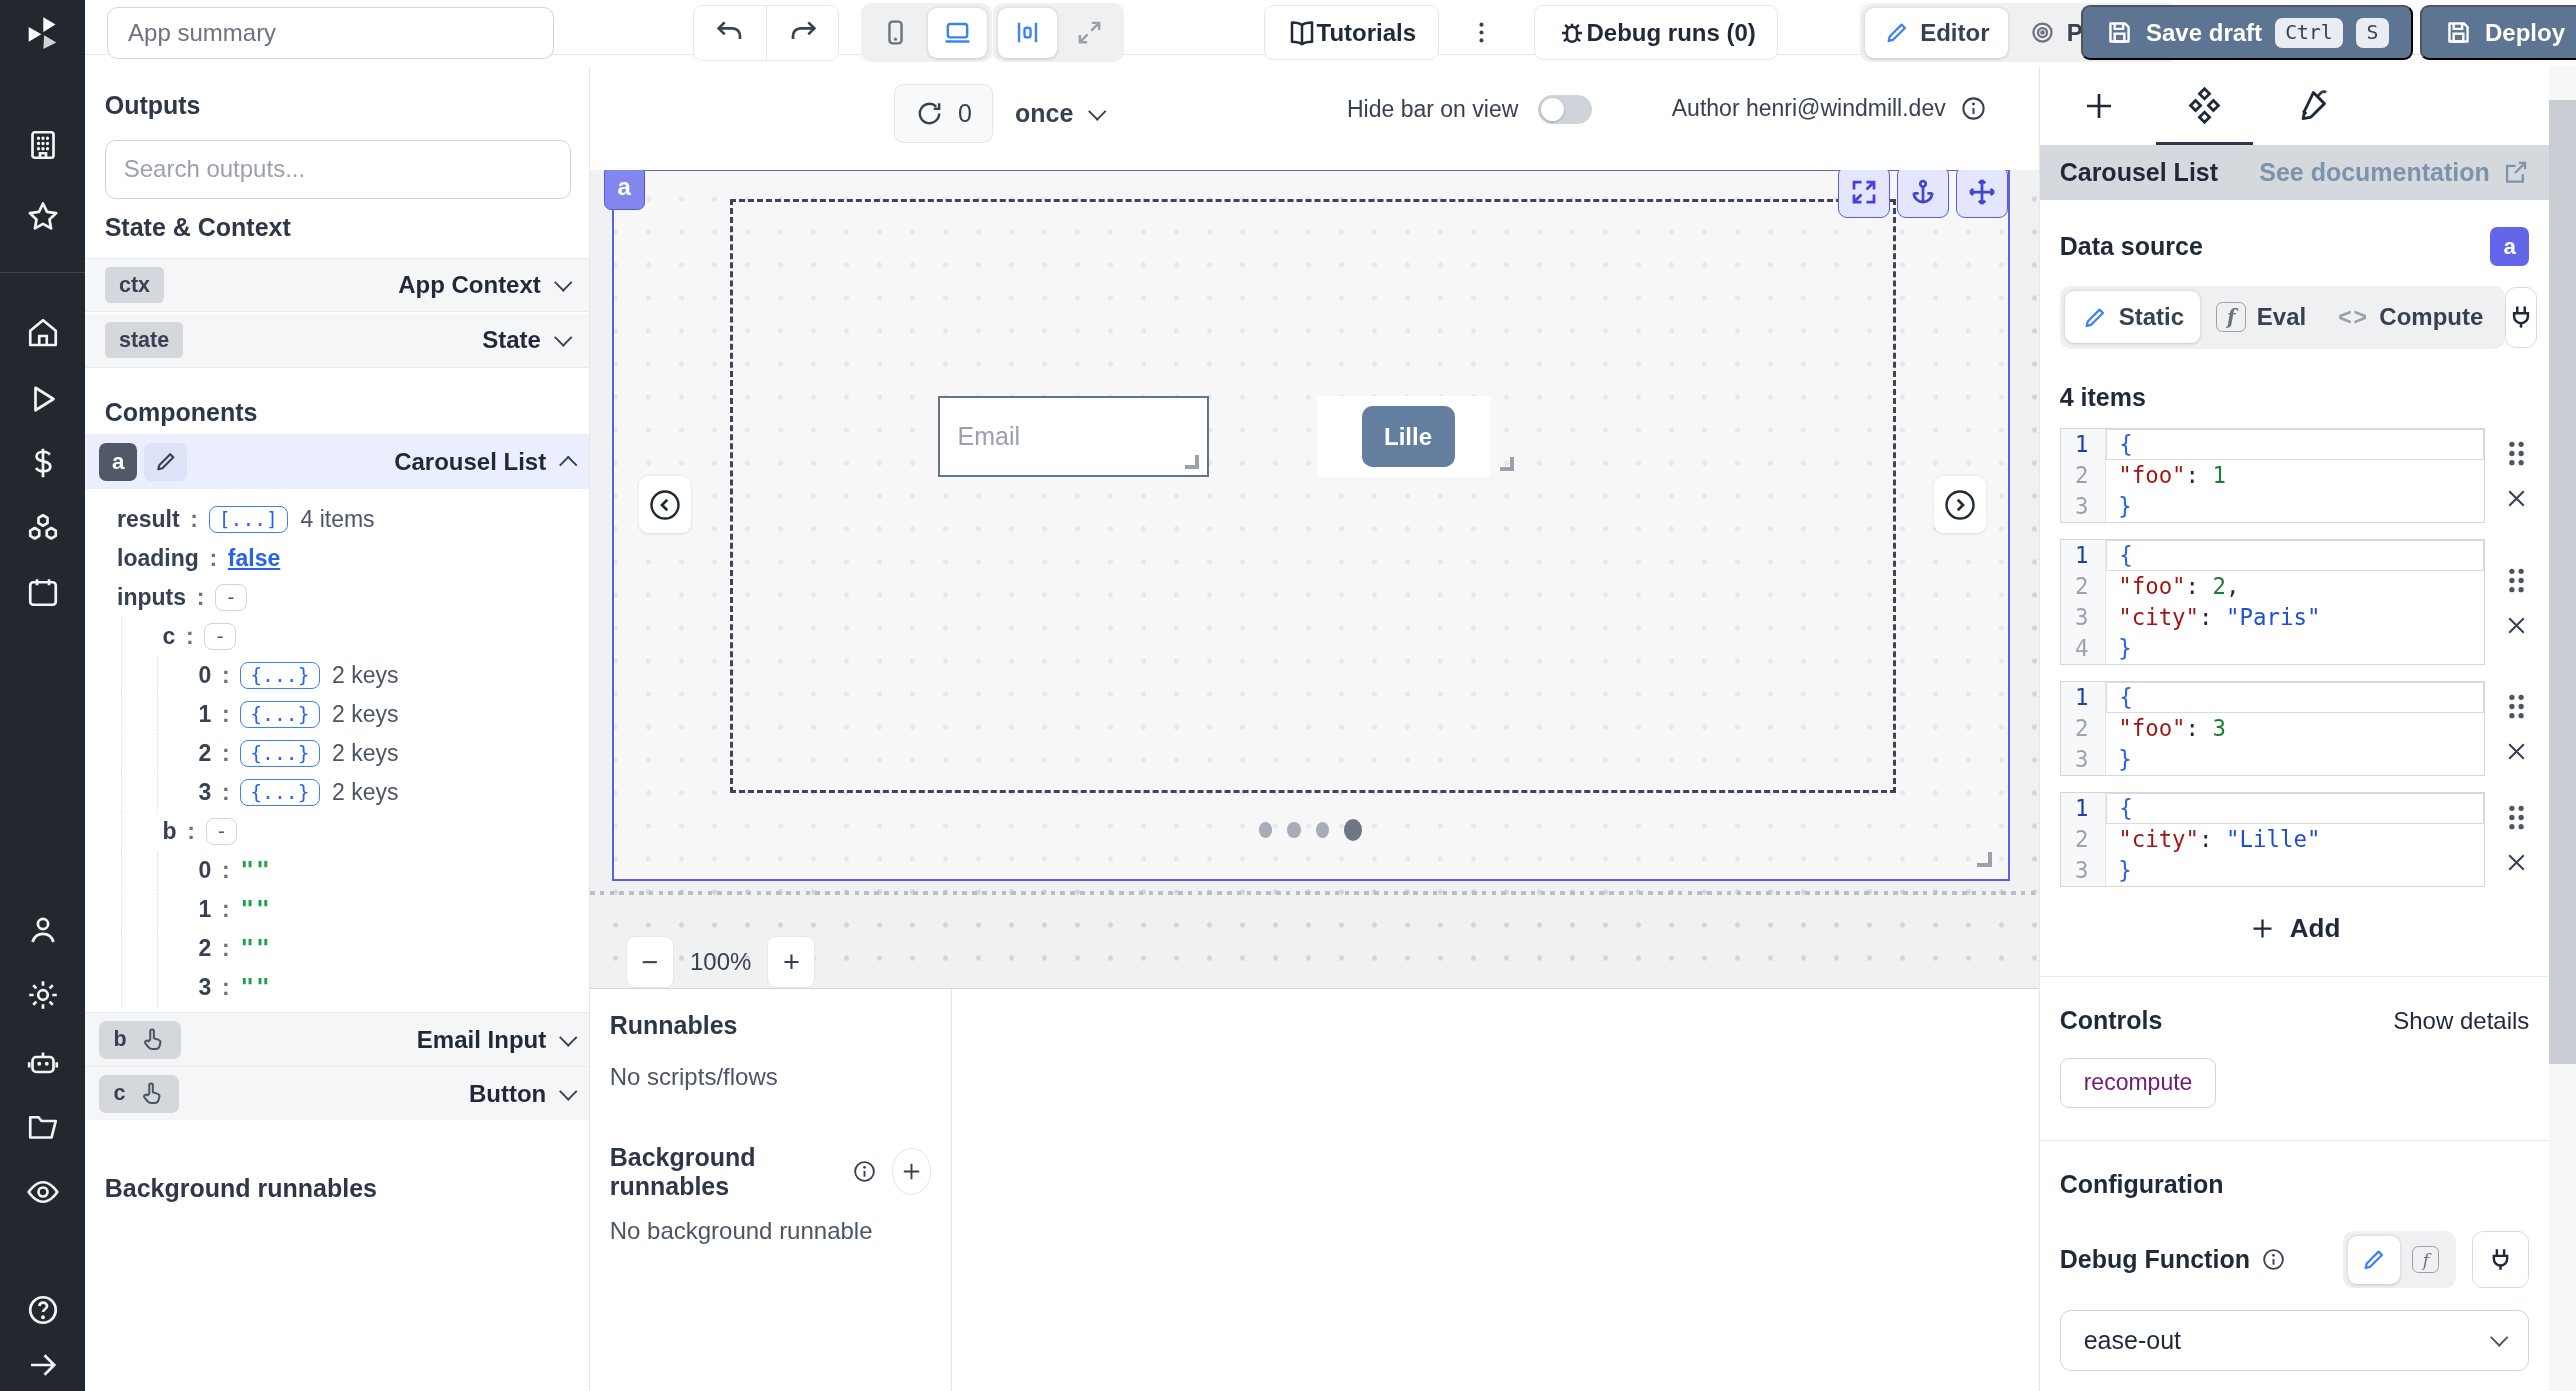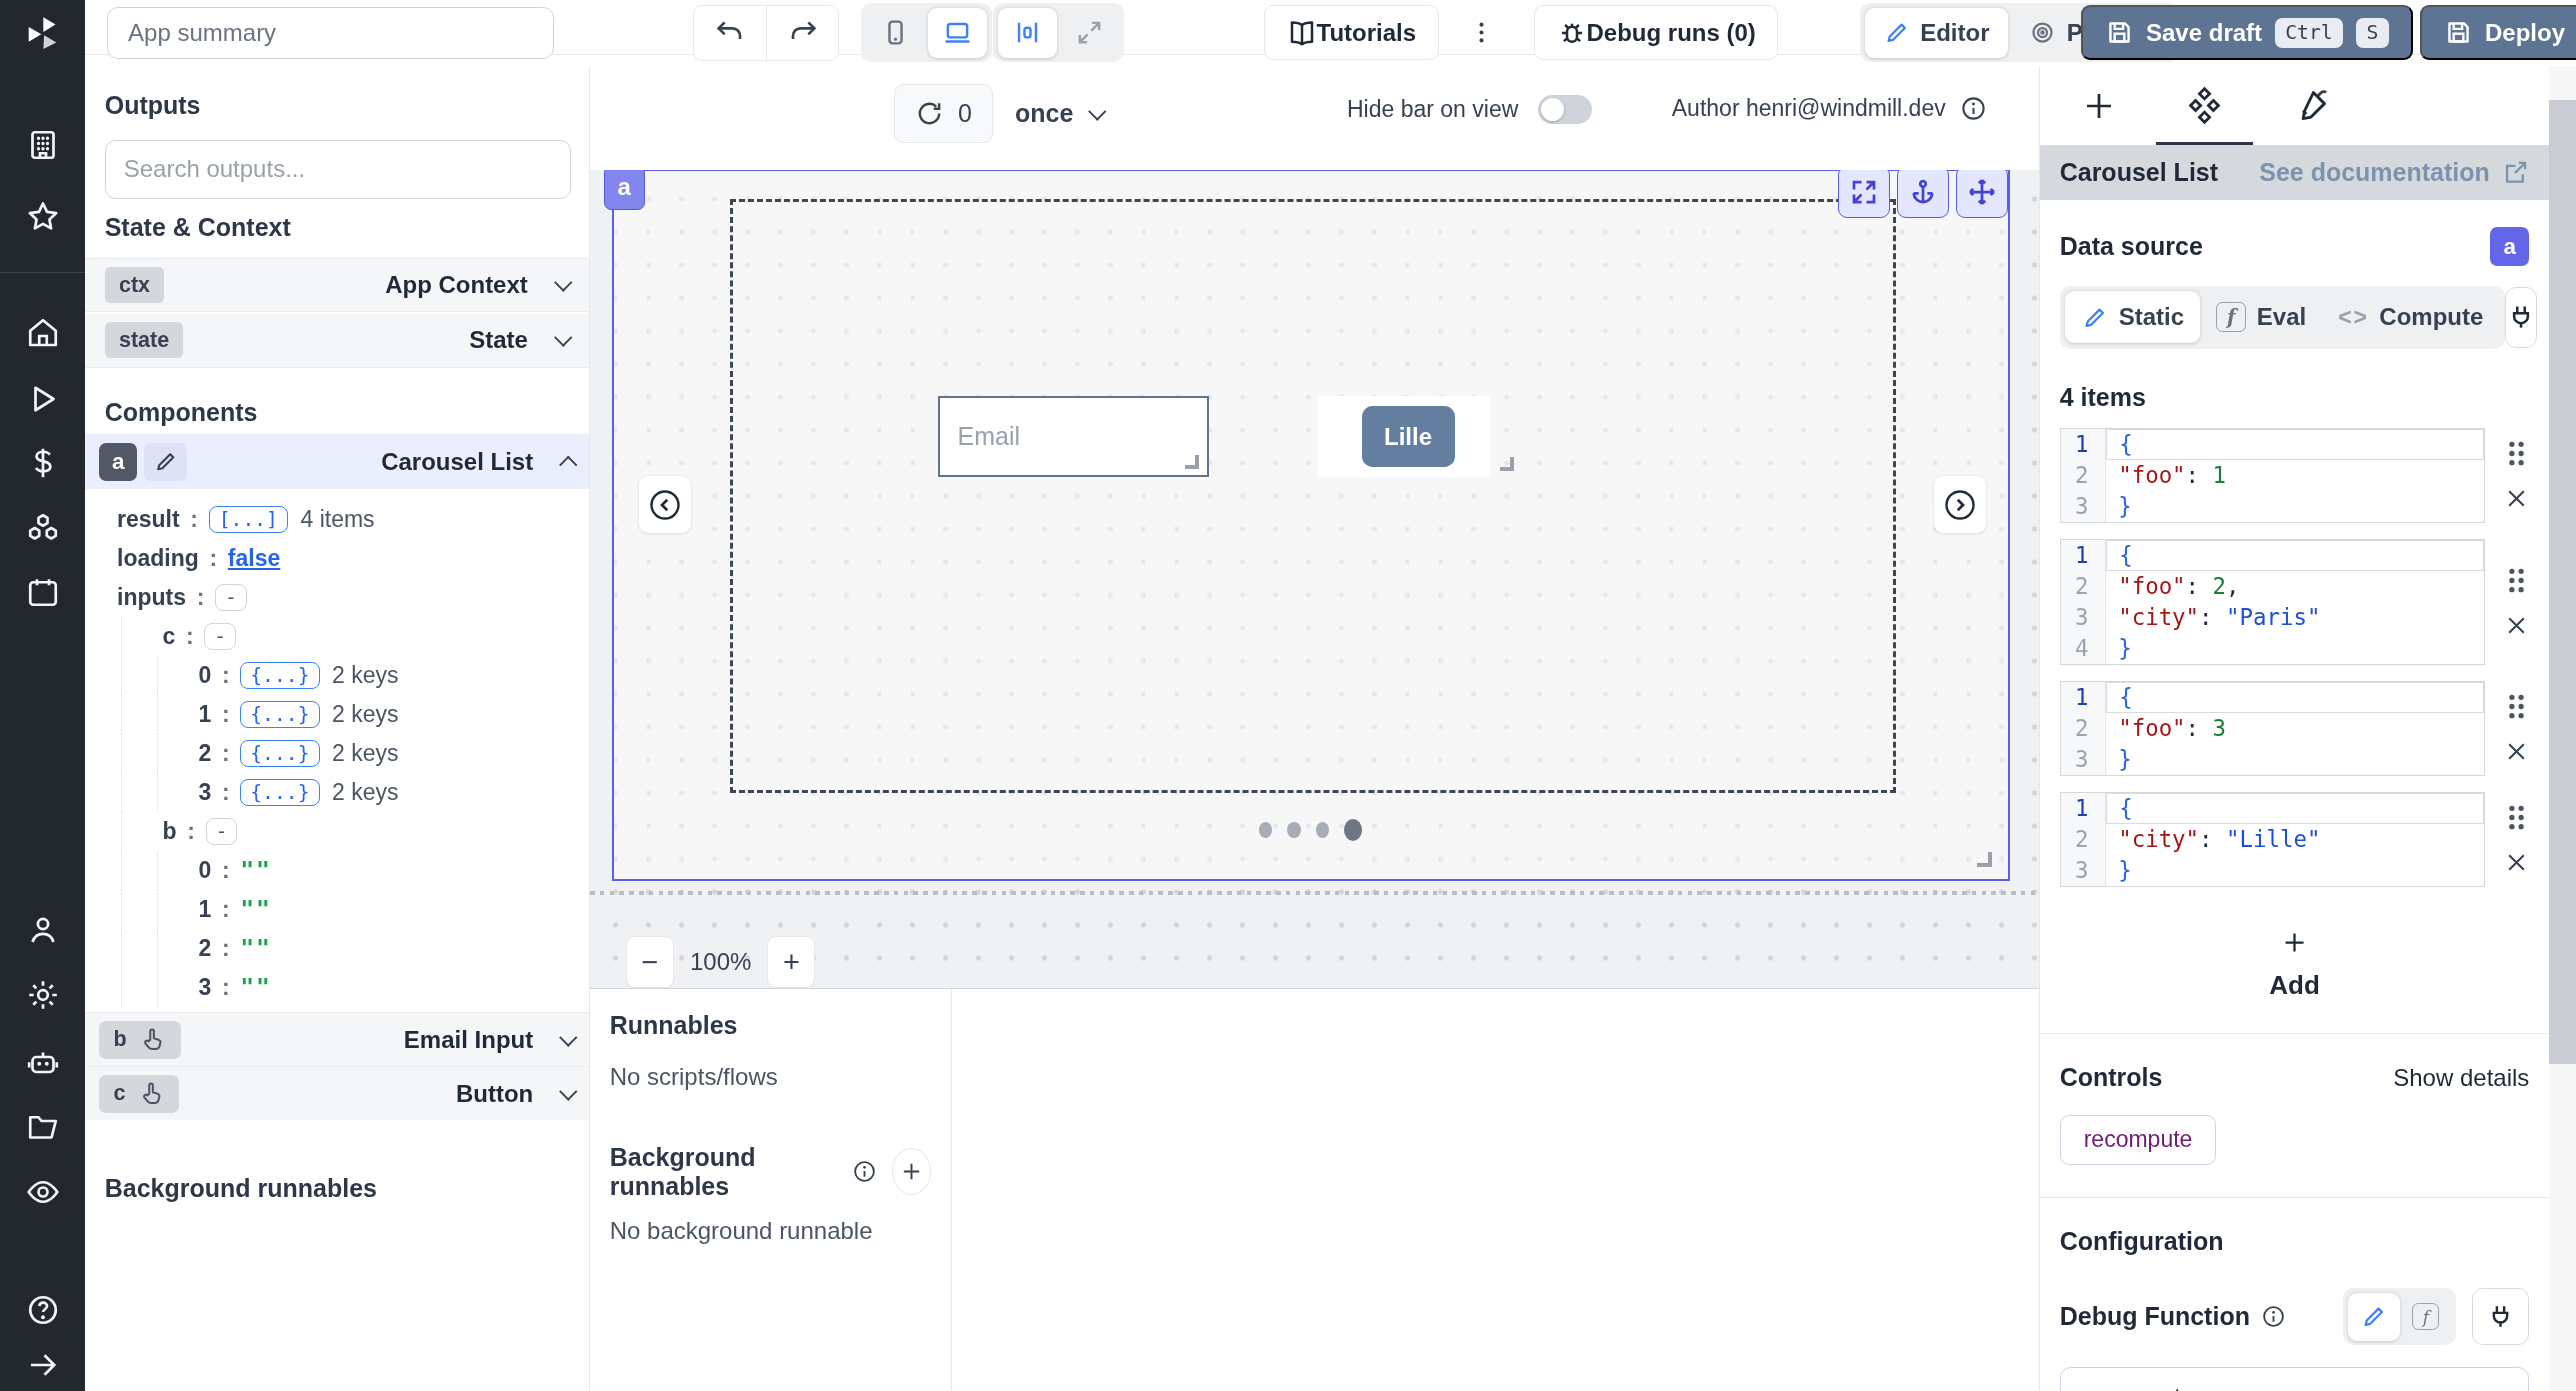--- a/index.html
+++ b/index.html
@@ -40,21 +40,21 @@
   .outputs { position:absolute; left:85px; top:66px; width:505px; height:1326px; background:#fff;
              border-right:0.9px solid #e5e7eb; z-index:10; overflow:hidden; }
   .op-h { font-size:25px; font-weight:bold; color:#2d3748; padding:25px 19.7px 0 19.7px; }
   .op-search { margin:19.7px; margin-bottom:9px; width:466px; height:59px; border:0.9px solid #cfd4db; border-radius:10.7px;
                padding:0 18px; font-size:24px; color:#374151; }
   .op-search::placeholder, .summary-input::placeholder, .email-ph::placeholder { color:#9aa1ad; }
   .ctx-row { display:flex; align-items:center; height:54px; background:#f5f6f7; border-top:0.9px solid #e8eaed;
              border-bottom:0.9px solid #e8eaed; padding:0 19.7px; margin-top:1.8px; }
   .ctx-row + .ctx-row { border-top:none; }
   .badge-g { background:#d4d7dc; border-radius:5.4px; padding:5.4px 14.3px; font-size:21.5px; font-weight:bold; color:#374151; }
-  .row-type { margin-left:auto; font-size:24px; font-weight:bold; color:#1f2937; display:flex; align-items:center; gap:29px; }
+  .row-type { margin-left:auto; font-size:24px; font-weight:bold; color:#1f2937; display:flex; align-items:center; gap:16px; }
   .chev { width:12.5px; height:12.5px; border-right:2.7px solid #374151; border-bottom:2.7px solid #374151; transform:rotate(45deg); margin-top:-5.4px; }
   .chev.up { transform:rotate(-135deg); margin-top:7.2px; }
   .sel-row { display:flex; align-items:center; height:55px; background:#ebeefc; padding:0 14.3px; margin-top:7.2px; }
   .badge-dark { background:#515866; color:#fff; border-radius:7.2px; width:38px; height:38px; display:flex; align-items:center; justify-content:center; font-size:22.4px; font-weight:bold; }
   .pencil-chip { background:#dde2f7; border-radius:7.2px; width:43px; height:38px; margin-left:7.2px; display:flex; align-items:center; justify-content:center; }
   .tree { padding:10.7px 0 5.4px 0; }
   .trow { display:flex; align-items:center; height:39px; font-size:23px; }
   .g1 { display:inline-block; width:36px; height:39px; border-left:1.8px dotted #d8dbe0; margin-left:36px; }
   .g2 { display:inline-block; width:36px; height:39px; border-left:1.8px dotted #d8dbe0; }
   .pad0 { width:32px; } .padk { width:5.4px; }
@@ -143,21 +143,21 @@
   .cardrow { display:flex; align-items:center; margin-top:16px; }
   .card { width:432px; border:0.9px solid #d3d6db; background:#fff; font-family:"DejaVu Sans Mono",monospace; font-size:22.4px; }
   .cline { display:flex; height:31px; align-items:center; }
   .cnum { width:45px; background:#f7f8f9; border-right:0.9px solid #e5e7eb; color:#9ca3af; text-align:left; padding-left:14.3px; height:100%;
           display:flex; align-items:center; }
   .cnum.first { color:#1e40af; }
   .ctxt { flex:1; padding-left:12.5px; height:100%; display:flex; align-items:center; white-space:pre; }
   .ctxt.active { border:0.9px solid #d8dbe0; }
   .tok-p { color:#2563eb; } .tok-k { color:#a31515; } .tok-n { color:#1a7f37; } .tok-s { color:#1d4ed8; } .tok-c { color:#1f2937; }
   .card-side { margin-left:19.7px; display:flex; flex-direction:column; align-items:center; gap:18px; color:#374151; }
-  .addbtn { margin-top:42px; display:flex; align-items:center; justify-content:center; gap:14px; font-size:26px; font-weight:bold; color:#1f2937; width:100%; background:none; border:none;flex-direction:column; }
+  .addbtn { margin-top:26px; display:flex; align-items:center; justify-content:center; gap:14px; font-size:26px; font-weight:bold; color:#1f2937; width:100%; background:none; border:none; }
   .hr { border-top:0.9px solid #e5e7eb; margin:32px -19.7px 0 -19.7px; }
   .controls-row { display:flex; align-items:baseline; margin-top:29px; }
   .show-details { margin-left:auto; font-size:24px; color:#1f2937; }
   .recompute { margin-top:23px; border:0.9px solid #cbd5e1; border-radius:9px; background:#fff; font-size:23px; color:#701a75; padding:10.7px 23px; }
   .timing-row { display:flex; align-items:center; margin-top:32px; }
   .minitoggle { background:#eef0f2; border-radius:10.7px; padding:4.5px; display:flex; align-items:center; height:57px; margin-left:auto; }
   .minitoggle .tile { width:52px; height:48px; border-radius:9px; display:flex; align-items:center; justify-content:center; }
   .minitoggle .tile.active { background:#fff; box-shadow:0 0.9px 3.6px rgba(0,0,0,.18); }
   .plug-btn.sm { width:57px; height:57px; margin-left:16px; }
   .select { margin-top:21.5px; height:61px; border:0.9px solid #cbd5e1; border-radius:10.7px; display:flex; align-items:center; padding:0 23px;

